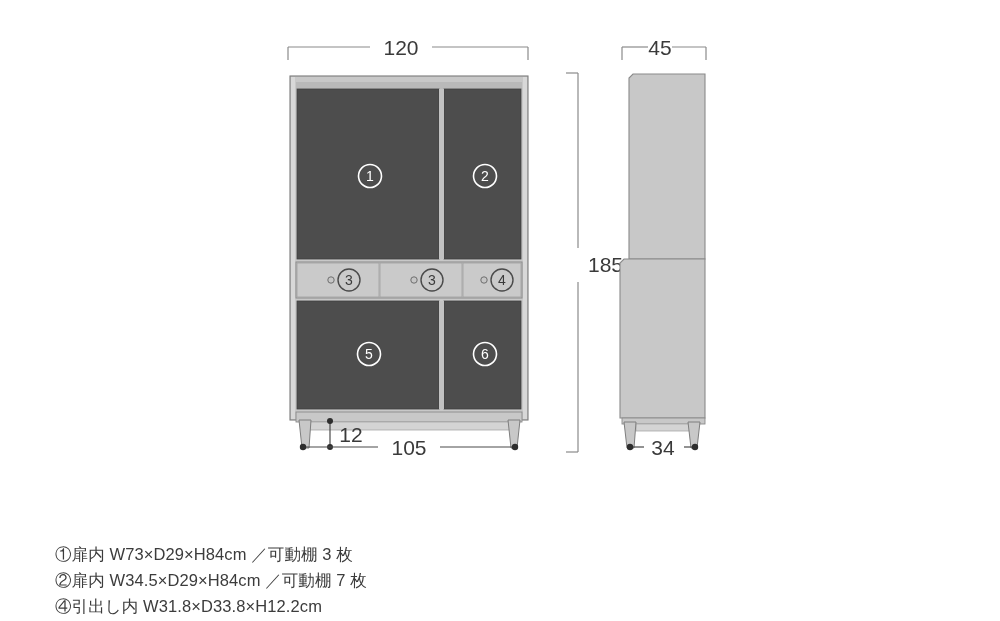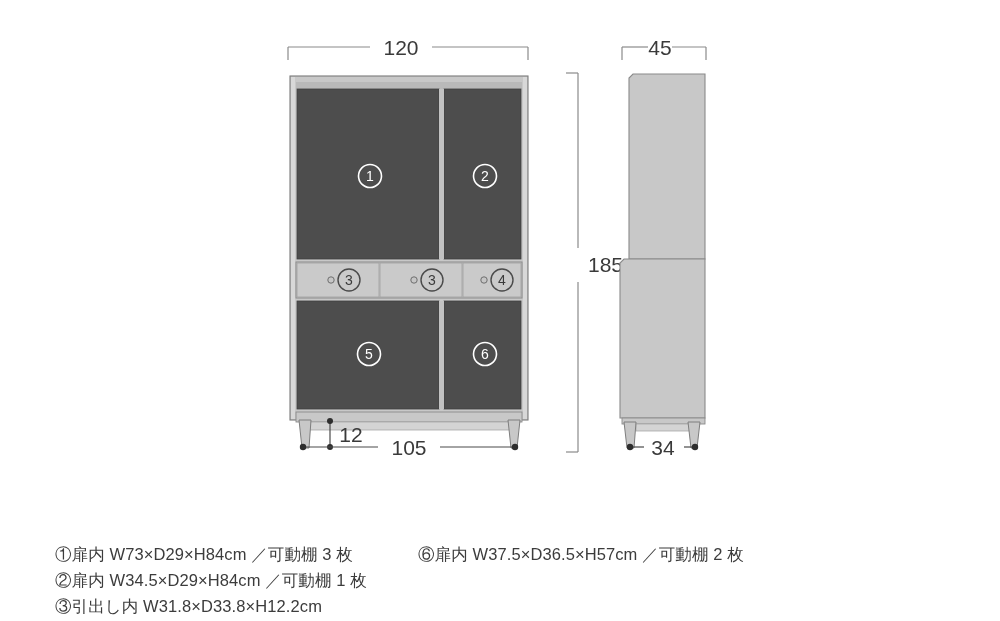--- a/index.html
+++ b/index.html
@@ -208,21 +208,20 @@
         <circle cx="695" cy="447" r="3.2" fill="#2e2e2e"></circle>
         <text class="dim-label" x="663" y="455" text-anchor="middle">34</text>
       </g>
 
     </svg>
   </div>
 
   <div class="legend">
     <div class="legend-col left">
       <div class="legend-line">①扉内 W73×D29×H84cm ／可動棚 3 枚</div>
-      <div class="legend-line">②扉内 W34.5×D29×H84cm ／可動棚 1 枚</div>
-      <div class="legend-line">③引出し内 W31.8×D33.8×H12.2cm</div>
+      <div class="legend-line">②扉内 W34.5×D29×H84cm ／可動棚 7 枚</div>
+      <div class="legend-line">④引出し内 W31.8×D33.8×H12.2cm</div>
     </div>
     <div class="legend-col right">
-      <div class="legend-line">⑥扉内 W37.5×D36.5×H57cm ／可動棚 2 枚</div>
     </div>
   </div>
 
 </div>
 
 </body></html>

